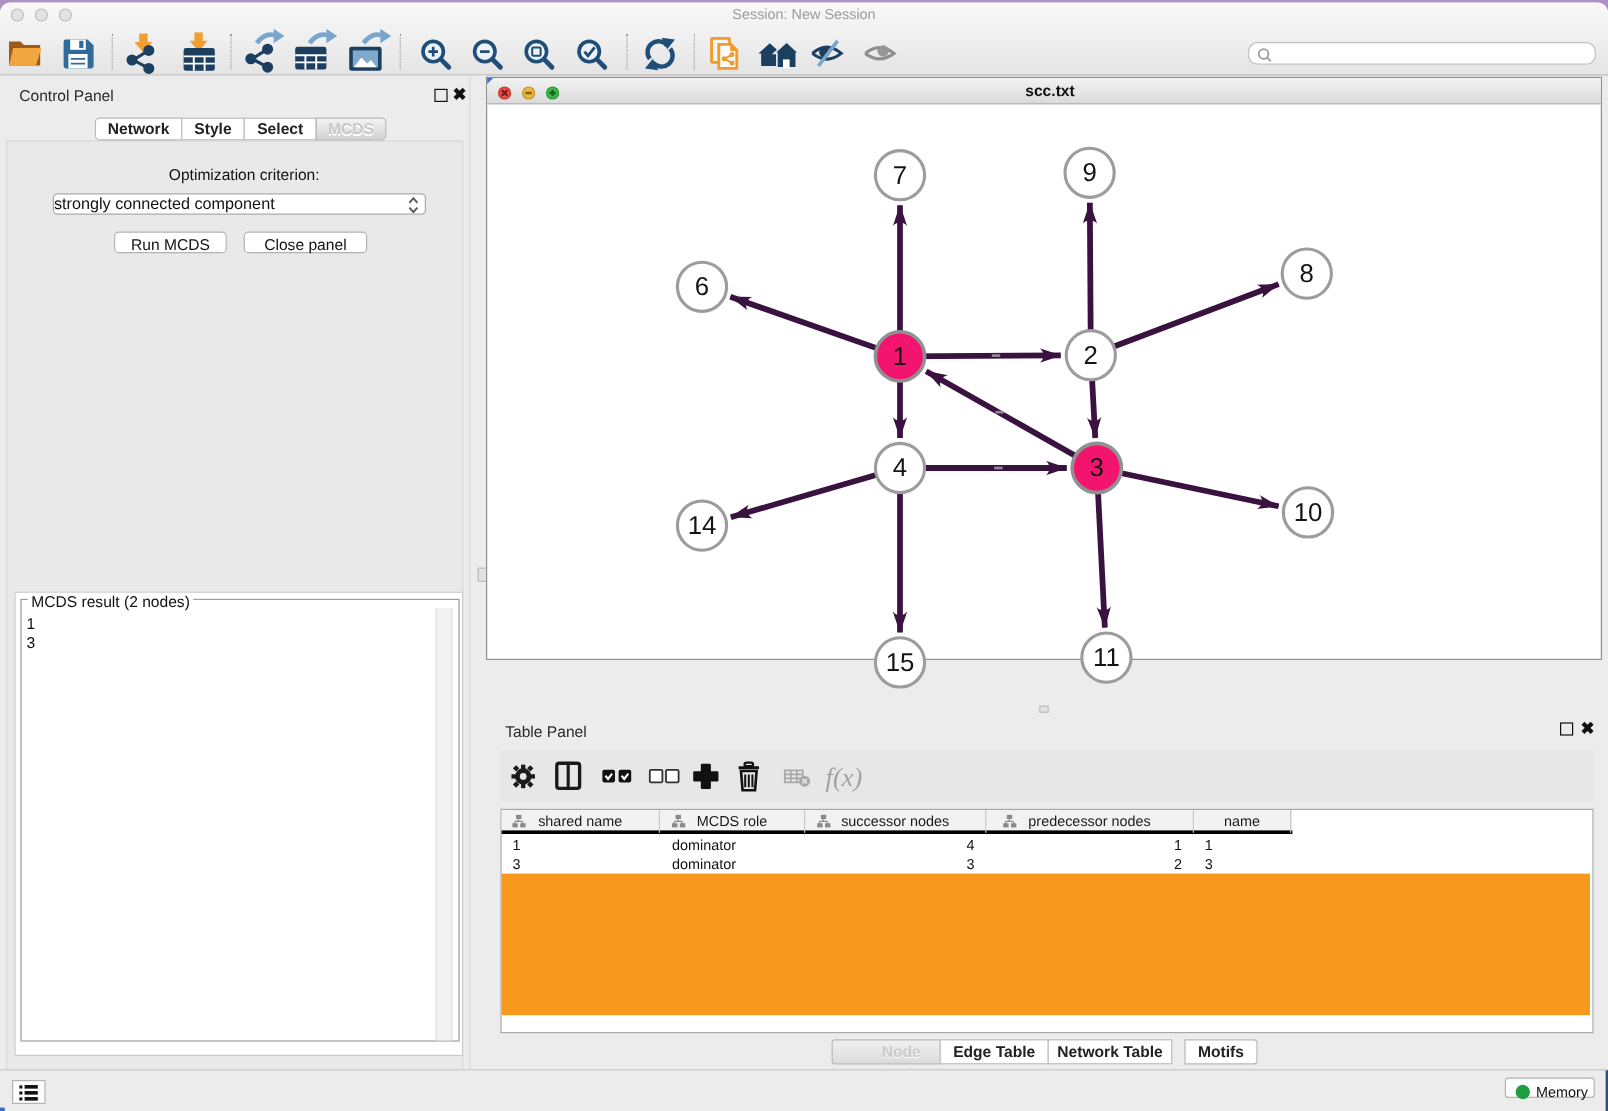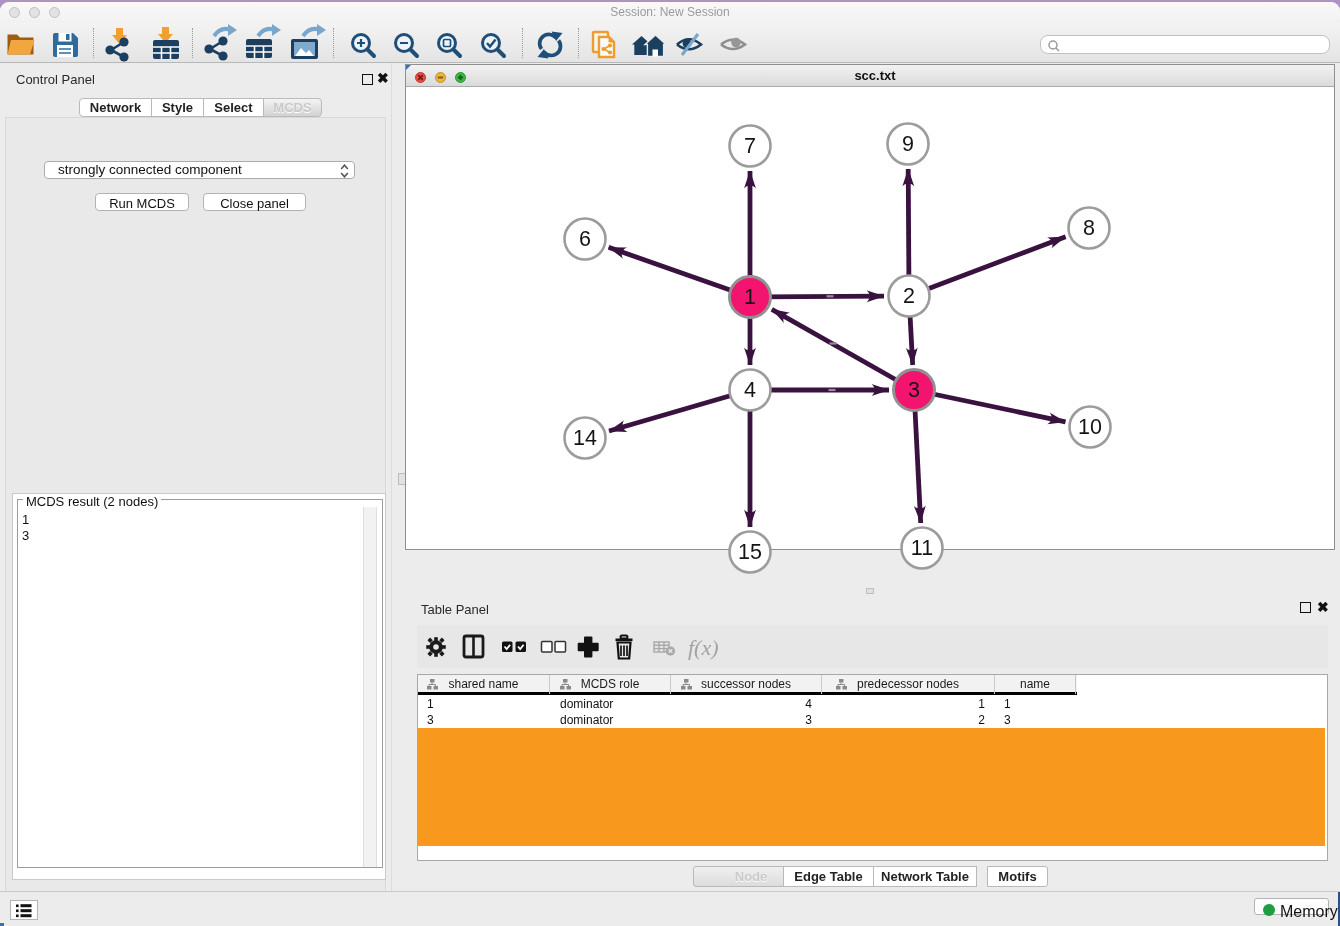--- a/index.html
+++ b/index.html
@@ -46,21 +46,21 @@
 #ttable{left:12px;top:77px;width:909px;height:185px;background:#fff;border:1px solid #a8a8a8;}
 #thead{left:0;top:0;width:659px;height:20px;background:#f2f2f2;border-bottom:3px solid #000000;box-sizing:border-box;}
 .hcol{top:0;height:19px;font-size:12px;color:#1a1a1a;text-align:center;line-height:19px;border-right:1px solid #c9c9c9;box-sizing:border-box;}
 .cell{font-size:12px;color:#111;}
 #orangeband{left:0;top:53px;width:907px;height:118px;background:#f8991d;}
 .btab{top:269px;height:21px;box-sizing:border-box;border:1px solid #b9b9b9;background:#fff;font-size:13px;font-weight:bold;text-align:center;line-height:19px;color:#222;}
 #btabNode{background:linear-gradient(#f0f0f0,#dcdcdc);color:#cacaca;text-shadow:0 1px 0 #fff;border-radius:3px 0 0 3px;padding-left:25px;}
 
 #statusbar{left:0;top:889px;width:1340px;height:35px;background:#ececec;border-top:1px solid #c9c9c9;box-sizing:border-box;}
 #listbtn{left:10px;top:8px;width:28px;height:20px;background:#fdfdfd;border:1px solid #b4b4b4;box-sizing:border-box;}
-#membtn{left:1254px;top:6px;width:75px;height:17px;background:#fdfdfd;border:1px solid #b4b4b4;border-radius:3px;box-sizing:border-box;font-size:16px;color:#111;}
+#membtn{left:1254px;top:6px;width:75px;height:17px;background:#fdfdfd;border:1px solid #b4b4b4;border-radius:3px;box-sizing:border-box;font-size:12px;color:#111;}
 </style>
 </head>
 <body>
 <div id="win">
   <div id="titlebar" class="abs">
     <div class="title">Session: New Session</div>
     <div class="tl abs" style="left:9px;"></div>
     <div class="tl abs" style="left:29px;"></div>
     <div class="tl abs" style="left:49px;"></div>
   </div>
@@ -208,21 +208,22 @@
 
   <div id="cpanel" class="abs">
     <div class="hdr abs">Control Panel</div>
     <div class="abs wbtn" style="left:362px;top:11px;width:9px;height:9px;border:1.3px solid #111;"></div>
     <div class="abs wbtn" style="left:377px;top:7px;font-weight:bold;font-size:14px;">✖</div>
     <div id="cpcontent" class="abs"></div>
     <div class="tab abs" style="left:79px;width:73px;border-radius:4px 0 0 4px;">Network</div>
     <div class="tab abs" style="left:151px;width:53px;">Style</div>
     <div class="tab abs" style="left:203px;width:61px;">Select</div>
     <div class="tab abs" id="tabMCDS" style="left:263px;width:59px;">MCDS</div>
-    <div id="dropdown" class="abs"><span style="padding-left:13px;font-size:13.5px;">strongly connected component</span>
+    <div id="optlabel" class="abs">Optimization criterion:</div>
+    <div id="dropdown" class="abs"><span style="font-size:13.5px;">strongly connected component</span>
       <svg class="abs" style="right:5px;top:2px;" width="9" height="14" viewBox="0 0 9 14">
           <path d="M1.2 5 L4.5 1.2 L7.8 5" fill="none" stroke="#555" stroke-width="1.6"></path>
           <path d="M1.2 9 L4.5 12.8 L7.8 9" fill="none" stroke="#555" stroke-width="1.6"></path>
         </svg>
     </div>
     <div class="btn abs" style="left:95px;width:94px;">Run MCDS</div>
     <div class="btn abs" style="left:203px;width:103px;">Close panel</div>
     <div id="resultpanel" class="abs"></div>
     <div id="groupbox" class="abs"></div>
     <div id="rscroll" class="abs"></div>

